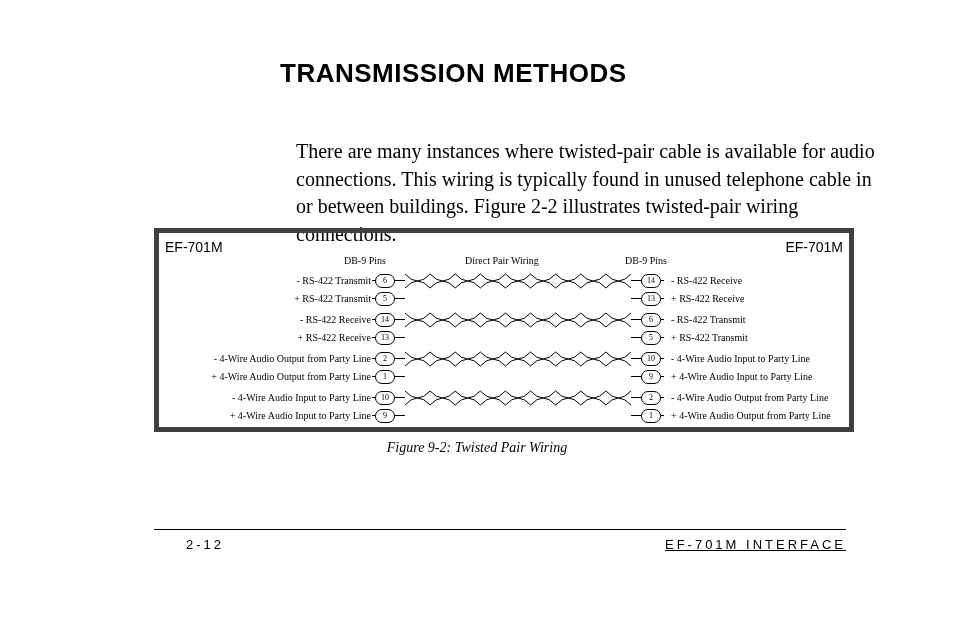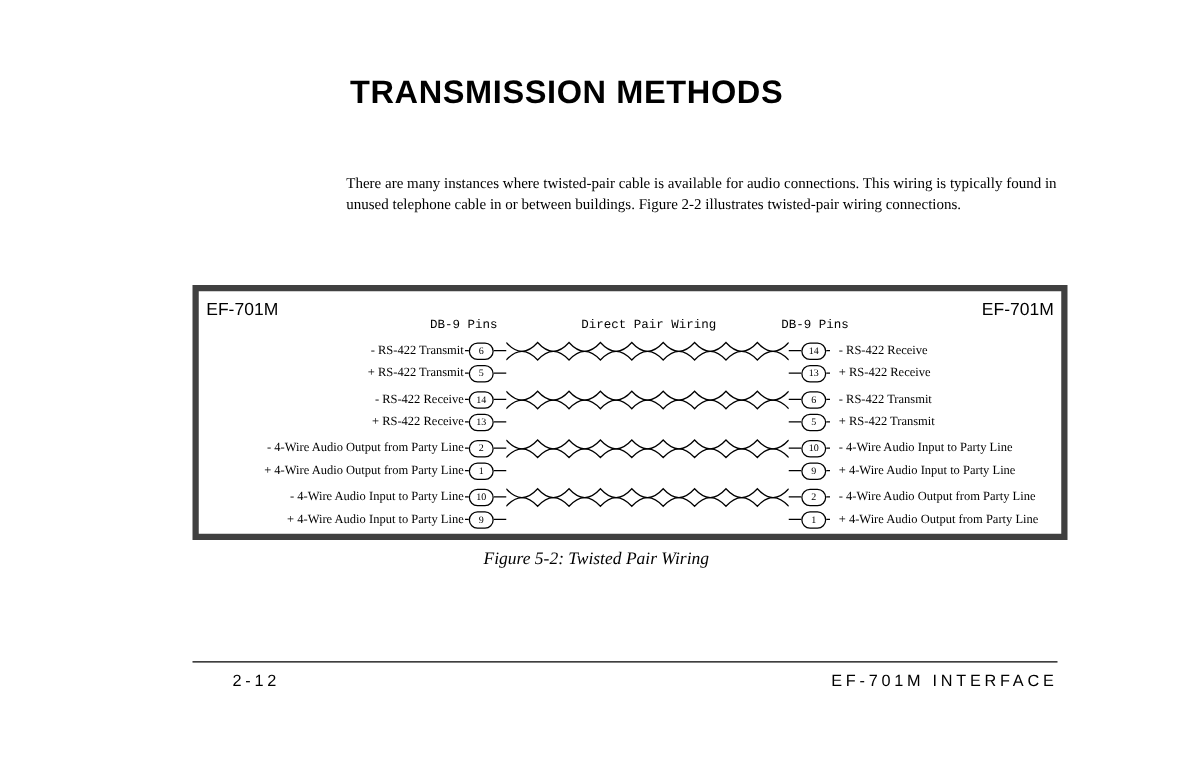--- a/index.html
+++ b/index.html
@@ -34,24 +34,24 @@
     top: 104px;
     font-family: "Arial Narrow", Impact, sans-serif;
     font-weight: 400;
     font-size: 20px;
     letter-spacing: 1px;
     text-transform: uppercase;
     font-stretch: condensed;
   }
   .body-text {
     position: absolute;
-    left: 277px;
+    left: 296px;
     top: 138px;
     width: 580px;
-    font-size: 12px;
+    font-size: 20px;
     line-height: 1.38;
   }
   .diagram {
     position: absolute;
     left: 154px;
     top: 228px;
     width: 690px;
     height: 194px;
     border: 5px solid #404040;
   }
@@ -65,21 +65,21 @@
   .device-right {
     position: absolute;
     right: 6px;
     top: 6px;
     font-family: Arial, sans-serif;
     font-size: 14px;
   }
   .col-hdr {
     position: absolute;
     top: 22px;
-    font-family: Liberation Mono, monospace;
+    font-family: Liberation Serif, serif;
     font-size: 10px;
   }
   .db9-left  { left: 185px; }
   .twisted  { left: 306px; }
   .db9-right { left: 466px; }
   .row {
     position: absolute;
     left: 0;
     width: 690px;
     height: 16px;
@@ -147,20 +147,21 @@
     letter-spacing: 3px;
     margin-left: 32px;
   }
   .footer-right {
     position: absolute;
     right: 108px;
     bottom: 42px;
     font-family: Arial, sans-serif;
     font-size: 13px;
     letter-spacing: 3px;
+    text-decoration: underline;
   }
   .footer-rule {
     position: absolute;
     left: 154px;
     right: 108px;
     bottom: 64px;
     height: 1px;
     background: #000;
   }
 </style>
@@ -279,19 +280,19 @@
           <span class="pin pin-l">9</span>
           <span class="wire-stub stub-l2"></span>
           <span class="wire-stub stub-r1"></span>
           <span class="pin pin-r">1</span>
           <span class="wire-stub stub-r2"></span>
           <span class="lbl-r">+ 4-Wire Audio Output from Party Line</span>
         </div>
       </div>
   </div>
 
-  <div class="caption">Figure 5-2: Twisted Pair Wiring</div>
+  <div class="caption">Figure 9-2: Twisted Pair Wiring</div>
 
   <div class="footer-rule"></div>
   <div class="page-num">2-12</div>
   <div class="footer-right">EF-701M INTERFACE</div>
 
 </div>
 
 </body></html>

